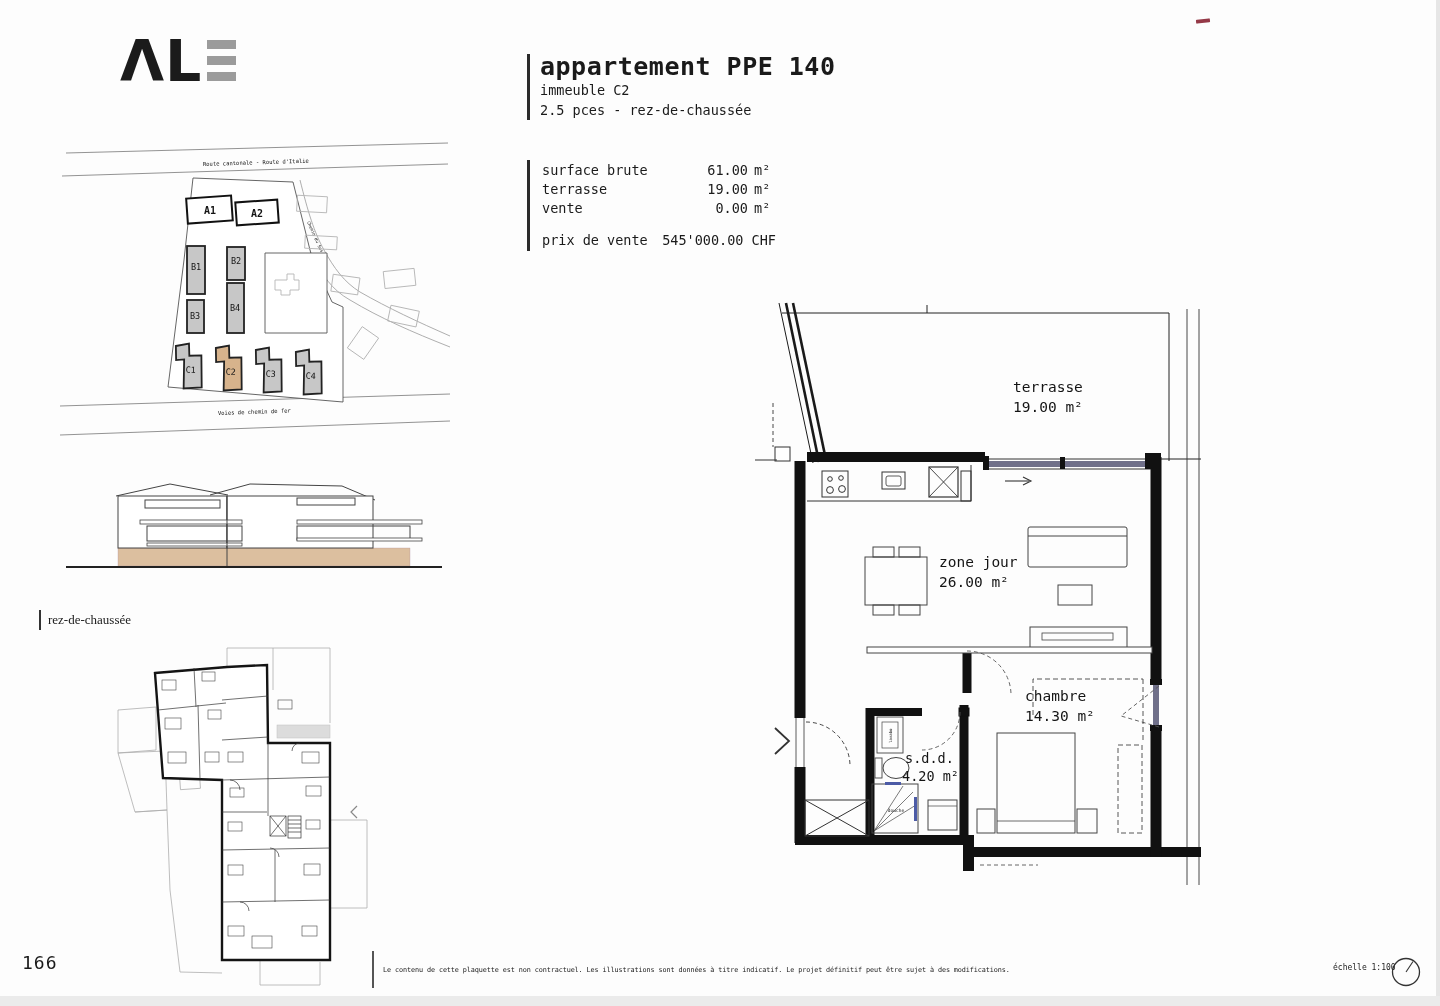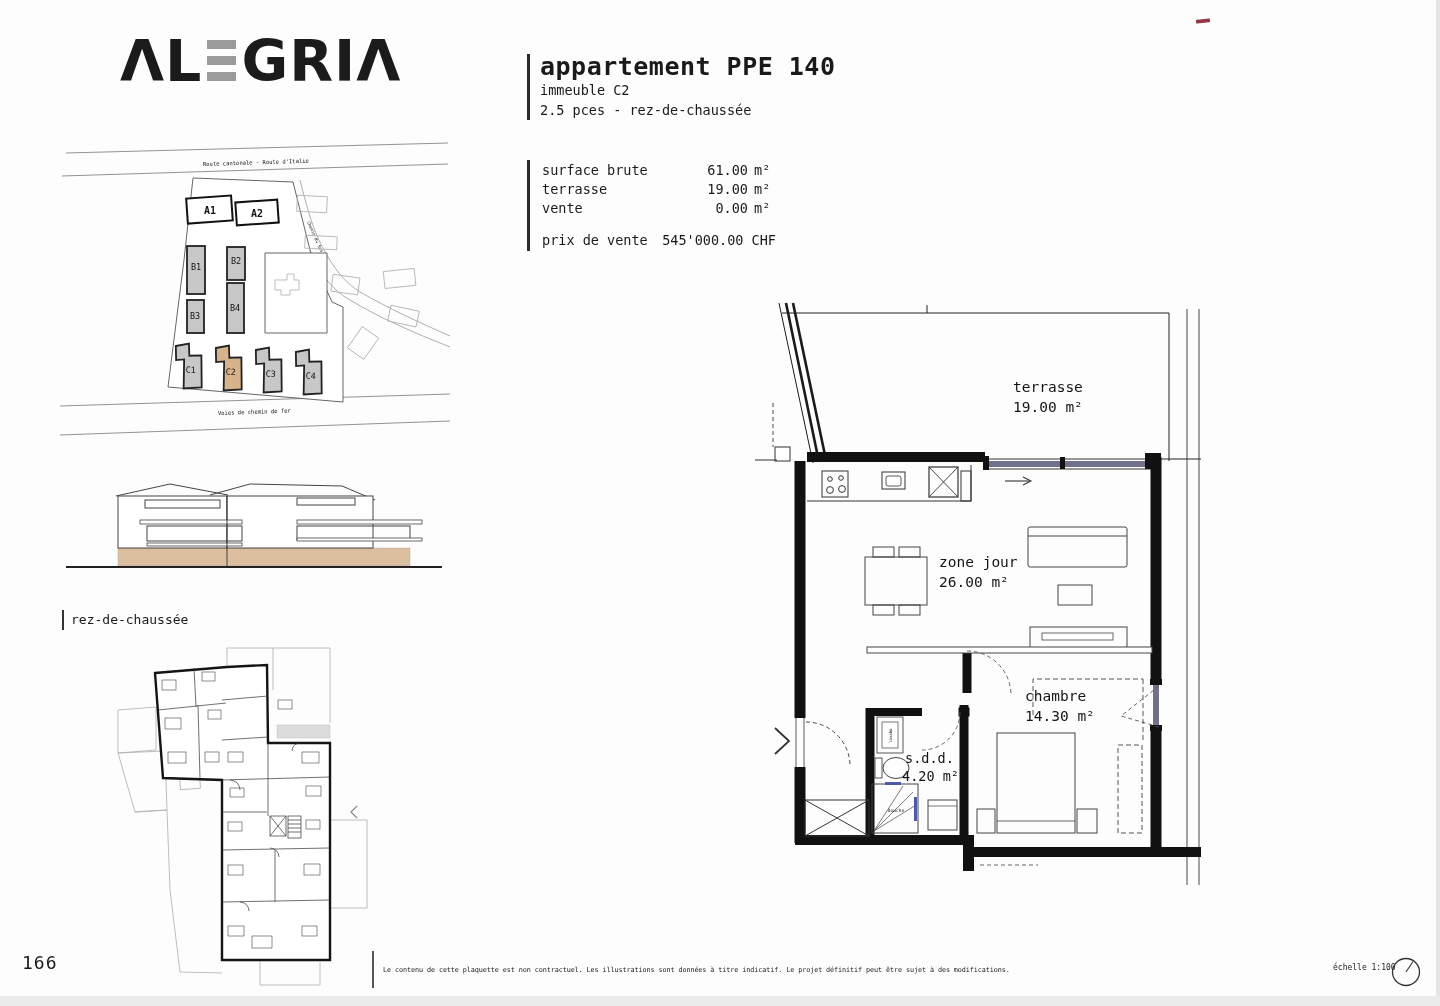--- a/index.html
+++ b/index.html
@@ -20,21 +20,21 @@
   .logo-e span{width:29px;height:9px;background:#9b9b9b;}
   
   .header-block{left:527px;top:54px;border-left:3px solid #2b2b2b;padding-left:10px;}
   .hb-title{font-size:25px;font-weight:700;letter-spacing:0.5px;line-height:26px;white-space:nowrap;}
   .hb-sub{font-size:13.5px;line-height:20px;white-space:nowrap;}
   .details-block{left:527px;top:160px;border-left:3px solid #2b2b2b;padding:1px 0 3px 12px;width:236px;}
   .d-row{display:grid;grid-template-columns:138px 1fr 24px;font-size:13.5px;line-height:19px;}
   .d-val{text-align:right;padding-right:6px;}
   .price-row{display:flex;justify-content:space-between;font-size:13.5px;margin-top:14px;padding-right:2px;white-space:nowrap;}
   
-  .floor-label{left:62px;top:610px;border-left:2px solid #333;padding-left:7px;font-size:13px;line-height:20px;}
+  .floor-label{left:39px;top:610px;border-left:2px solid #333;padding-left:7px;font-size:13px;line-height:20px;font-family:Liberation Serif, serif;}
   
   .page-num{left:22px;top:952px;font-size:18px;letter-spacing:1px;}
   .disclaimer{left:372px;top:951px;height:37px;border-left:2px solid #555;padding-left:9px;display:flex;align-items:center;font-size:6.8px;letter-spacing:-0.1px;color:#222;white-space:nowrap;}
   .scale-label{left:1333px;top:963px;font-size:8px;color:#222;}
   .red-mark{left:1196px;top:19px;width:14px;height:4px;background:#8a2433;transform:rotate(-6deg);border-radius:1px;opacity:.9;}
   .edge-right{right:0;top:0;width:4px;height:1006px;background:#e6e6e6;}
   .edge-bottom{left:0;top:996px;width:1440px;height:10px;background:#ebebeb;}
   svg text{font-family:var(--mono);fill:#141414;}
 </style>
 </head>
@@ -43,21 +43,20 @@
 <div class="page">
 
   <div class="abs logo">
     <div class="logo-brand">
       <span>ΛL</span>
       <span class="logo-e">
           <span></span>
           <span></span>
           <span></span>
         </span>
-      <span>GRIΛ</span>
     </div>
   </div>
 
   <svg class="abs" style="left:60px;top:140px" width="390" height="310" viewBox="0 0 390 310">
     <g stroke="#777" stroke-width="0.8" fill="none">
       <line x1="6" y1="13" x2="388" y2="3"></line>
       <line x1="2" y1="36" x2="388" y2="24"></line>
       <line x1="0" y1="266" x2="390" y2="254"></line>
       <line x1="0" y1="295" x2="390" y2="281"></line>
       <path d="M228,42 C236,75 242,95 252,115 C262,135 272,150 290,160 C320,178 352,192 390,207" stroke="#999"></path>

